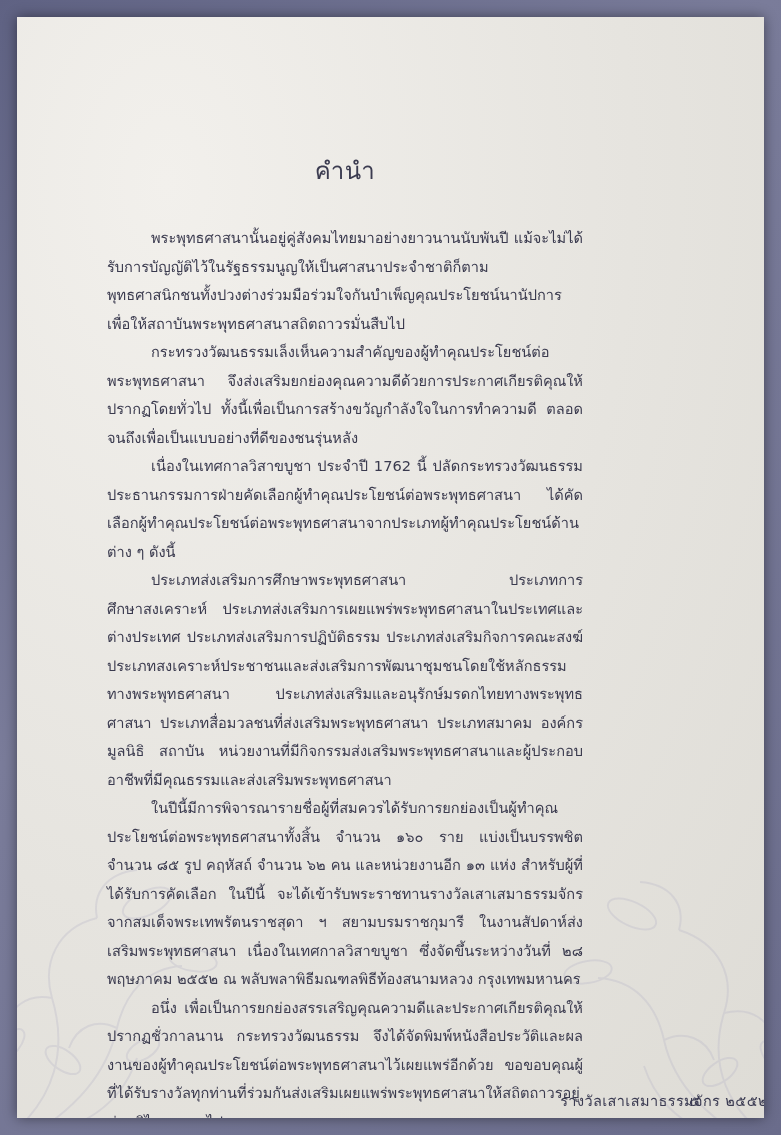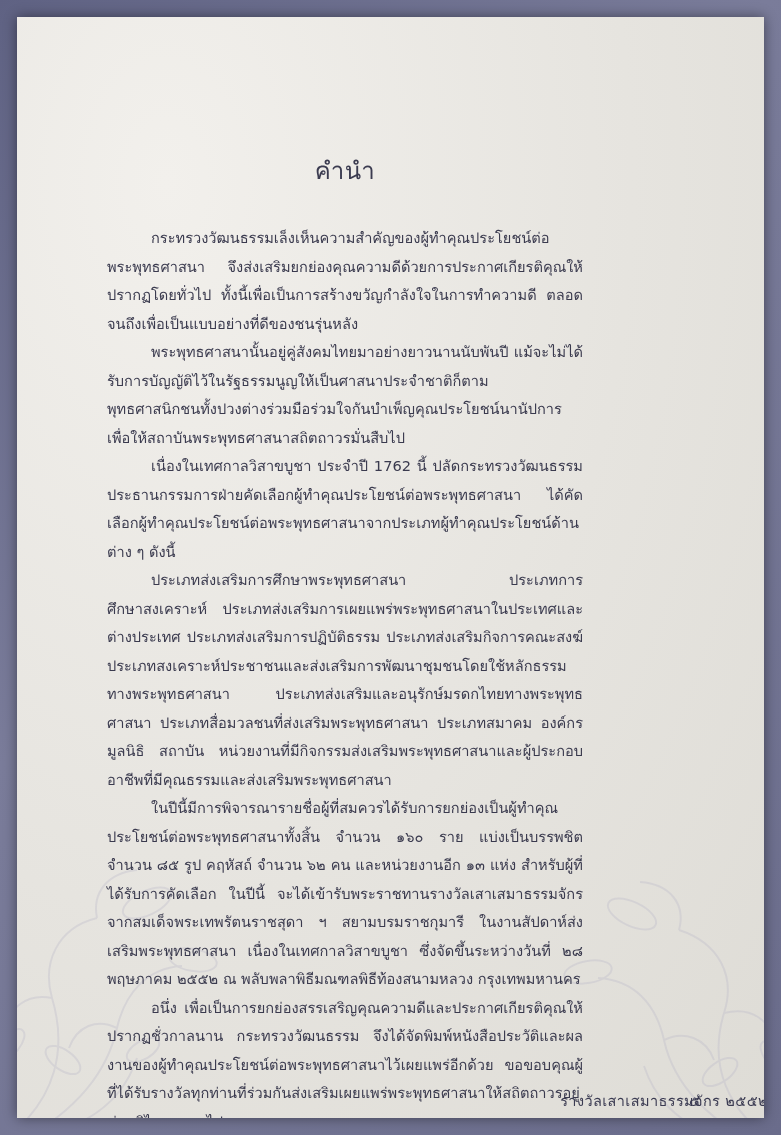--- a/index.html
+++ b/index.html
@@ -132,22 +132,22 @@
         <ellipse cx="300" cy="198" rx="18" ry="9" transform="rotate(50 300 198)"></ellipse>
         <path d="M240,278 C200,262 180,238 170,208"></path>
       </g>
     </svg>
 
     <div class="content">
 
       <div class="title">คำนำ</div>
 
       <div class="body-area">
+        <p class="para">พระพุทธศาสนานั้นอยู่คู่สังคมไทยมาอย่างยาวนานนับพันปี แม้จะไม่ได้รับการบัญญัติไว้ในรัฐธรรมนูญให้เป็นศาสนาประจำชาติก็ตาม พุทธศาสนิกชนทั้งปวงต่างร่วมมือร่วมใจกันบำเพ็ญคุณประโยชน์นานัปการเพื่อให้สถาบันพระพุทธศาสนาสถิตถาวรมั่นสืบไป</p>
         <p class="para">กระทรวงวัฒนธรรมเล็งเห็นความสำคัญของผู้ทำคุณประโยชน์ต่อพระพุทธศาสนา จึงส่งเสริมยกย่องคุณความดีด้วยการประกาศเกียรติคุณให้ปรากฏโดยทั่วไป ทั้งนี้เพื่อเป็นการสร้างขวัญกำลังใจในการทำความดี ตลอดจนถึงเพื่อเป็นแบบอย่างที่ดีของชนรุ่นหลัง</p>
-        <p class="para">พระพุทธศาสนานั้นอยู่คู่สังคมไทยมาอย่างยาวนานนับพันปี แม้จะไม่ได้รับการบัญญัติไว้ในรัฐธรรมนูญให้เป็นศาสนาประจำชาติก็ตาม พุทธศาสนิกชนทั้งปวงต่างร่วมมือร่วมใจกันบำเพ็ญคุณประโยชน์นานัปการเพื่อให้สถาบันพระพุทธศาสนาสถิตถาวรมั่นสืบไป</p>
         <p class="para">เนื่องในเทศกาลวิสาขบูชา ประจำปี 1762 นี้ ปลัดกระทรวงวัฒนธรรม ประธานกรรมการฝ่ายคัดเลือกผู้ทำคุณประโยชน์ต่อพระพุทธศาสนา ได้คัดเลือกผู้ทำคุณประโยชน์ต่อพระพุทธศาสนาจากประเภทผู้ทำคุณประโยชน์ด้านต่าง ๆ ดังนี้</p>
         <p class="para">ประเภทส่งเสริมการศึกษาพระพุทธศาสนา ประเภทการศึกษาสงเคราะห์ ประเภทส่งเสริมการเผยแพร่พระพุทธศาสนาในประเทศและต่างประเทศ ประเภทส่งเสริมการปฏิบัติธรรม ประเภทส่งเสริมกิจการคณะสงฆ์ ประเภทสงเคราะห์ประชาชนและส่งเสริมการพัฒนาชุมชนโดยใช้หลักธรรมทางพระพุทธศาสนา ประเภทส่งเสริมและอนุรักษ์มรดกไทยทางพระพุทธศาสนา ประเภทสื่อมวลชนที่ส่งเสริมพระพุทธศาสนา ประเภทสมาคม องค์กร มูลนิธิ สถาบัน หน่วยงานที่มีกิจกรรมส่งเสริมพระพุทธศาสนาและผู้ประกอบอาชีพที่มีคุณธรรมและส่งเสริมพระพุทธศาสนา</p>
         <p class="para">ในปีนี้มีการพิจารณารายชื่อผู้ที่สมควรได้รับการยกย่องเป็นผู้ทำคุณประโยชน์ต่อพระพุทธศาสนาทั้งสิ้น จำนวน ๑๖๐ ราย แบ่งเป็นบรรพชิต จำนวน ๘๕ รูป คฤหัสถ์ จำนวน ๖๒ คน และหน่วยงานอีก ๑๓ แห่ง สำหรับผู้ที่ได้รับการคัดเลือก ในปีนี้ จะได้เข้ารับพระราชทานรางวัลเสาเสมาธรรมจักรจากสมเด็จพระเทพรัตนราชสุดา ฯ สยามบรมราชกุมารี ในงานสัปดาห์ส่งเสริมพระพุทธศาสนา เนื่องในเทศกาลวิสาขบูชา ซึ่งจัดขึ้นระหว่างวันที่ ๒๘ พฤษภาคม ๒๕๕๒ ณ พลับพลาพิธีมณฑลพิธีท้องสนามหลวง กรุงเทพมหานคร</p>
         <p class="para">อนึ่ง เพื่อเป็นการยกย่องสรรเสริญคุณความดีและประกาศเกียรติคุณให้ปรากฏชั่วกาลนาน กระทรวงวัฒนธรรม จึงได้จัดพิมพ์หนังสือประวัติและผลงานของผู้ทำคุณประโยชน์ต่อพระพุทธศาสนาไว้เผยแพร่อีกด้วย ขอขอบคุณผู้ที่ได้รับรางวัลทุกท่านที่ร่วมกันส่งเสริมเผยแพร่พระพุทธศาสนาให้สถิตถาวรอยู่คู่ชาติไทยตลอดไป</p>
 
         <div class="signature-block">
           <svg class="sig-mark" width="180" height="46" viewBox="0 0 180 46">
             <g fill="none" stroke="#33334a" stroke-width="1.8" stroke-linecap="round">
               <path d="M16,34 C10,26 14,14 24,12 C33,10 36,20 30,27 C24,34 14,34 12,28"></path>
               <path d="M30,27 C38,31 44,24 42,16"></path>

